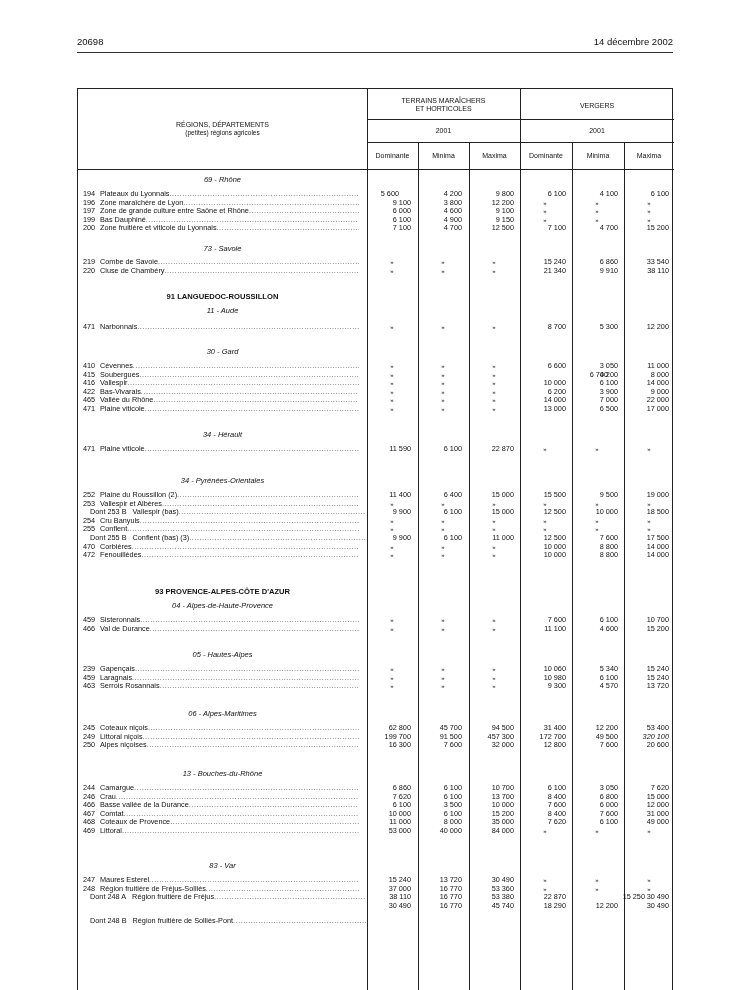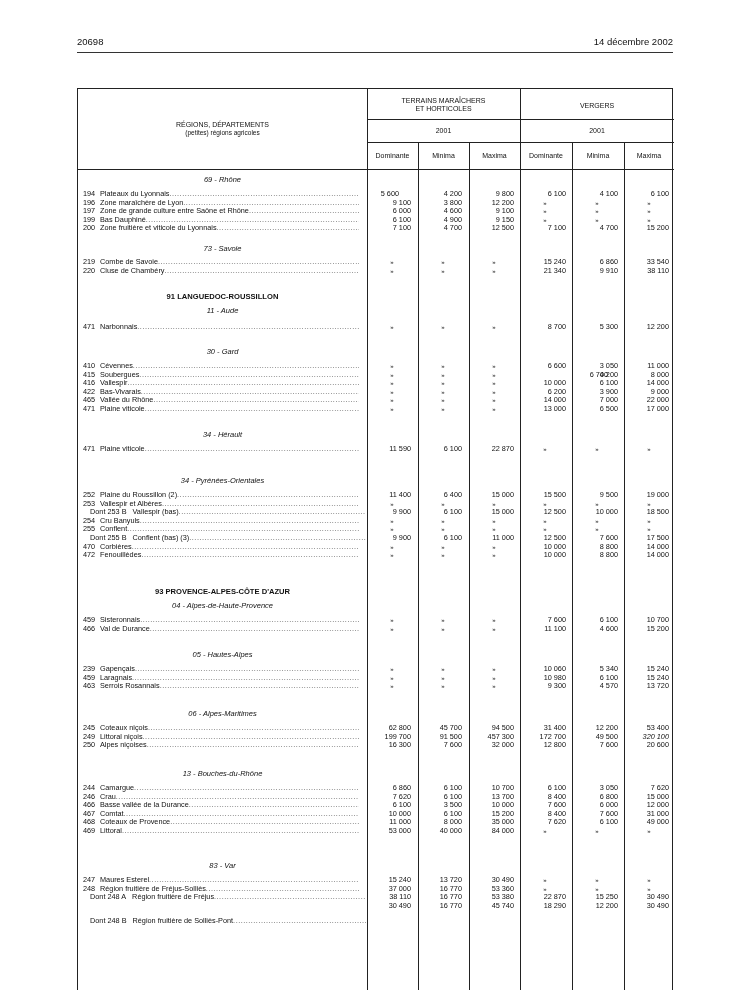--- a/index.html
+++ b/index.html
@@ -428,21 +428,21 @@
         <div class="v q" style="left: 442px;">»</div>
         <div class="v q" style="left: 494px;">»</div>
         <div class="v q" style="left: 546px;">»</div>
       </div>
       <div class="row" style="top: 724.2px;">
         <div class="lbl" style="left: 12px;"><span class="num" style="width: auto; margin-right: 6px;">Dont 248 A</span><span>Région fruitière de Fréjus</span><span class="dots">........................................................................................................................................................................................................</span></div>
         <div class="v" style="left: 289px;">38 110</div>
         <div class="v" style="left: 340px;">16 770</div>
         <div class="v" style="left: 392px;">53 380</div>
         <div class="v" style="left: 444px;">22 870</div>
-        <div class="v" style="left: 496px;">15 250</div>
+        <div class="v" style="left: 523px;">15 250</div>
         <div class="v" style="left: 547px;">30 490</div>
       </div>
       <div class="row" style="top: 732.8px;">
         <div class="lbl" style="left: 12px;"><span class="num" style="width: auto; margin-right: 6px; margin-top: 15px;">Dont 248 B</span><span>Région fruitière de Solliès-Pont</span><span class="dots">........................................................................................................................................................................................................</span></div>
         <div class="v" style="left: 289px;">30 490</div>
         <div class="v" style="left: 340px;">16 770</div>
         <div class="v" style="left: 392px;">45 740</div>
         <div class="v" style="left: 444px;">18 290</div>
         <div class="v" style="left: 496px;">12 200</div>
         <div class="v" style="left: 547px;">30 490</div>

